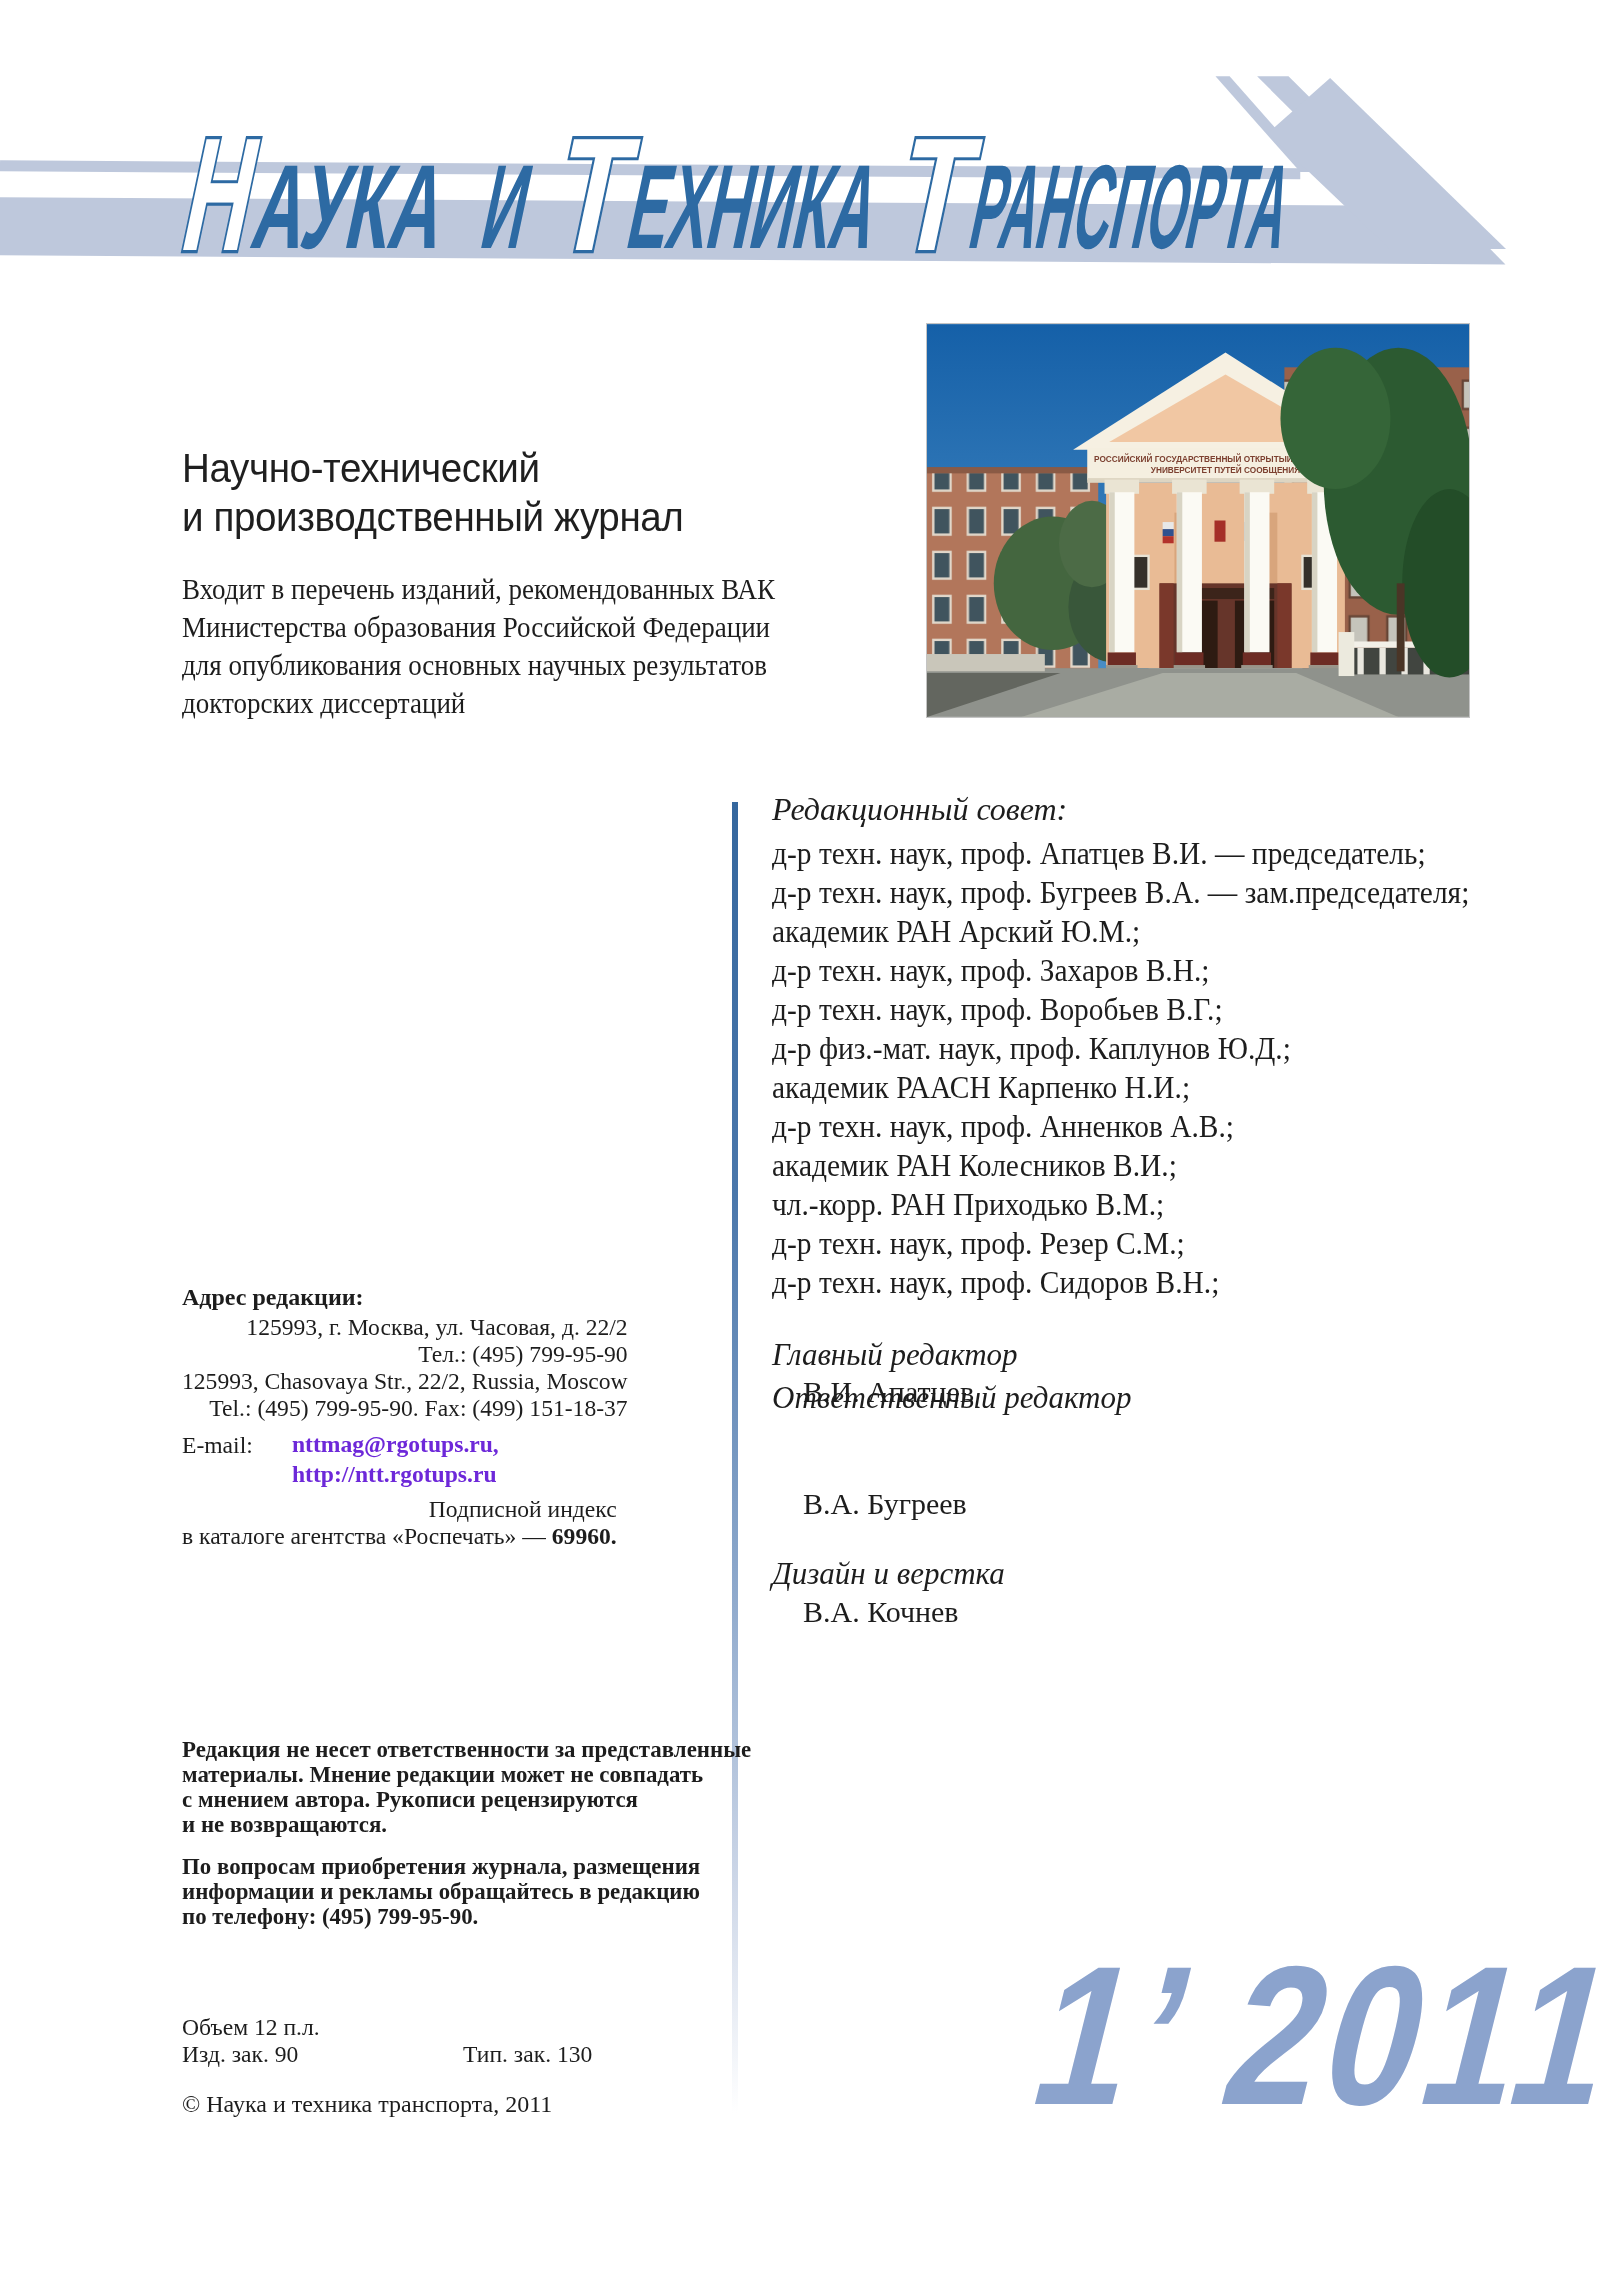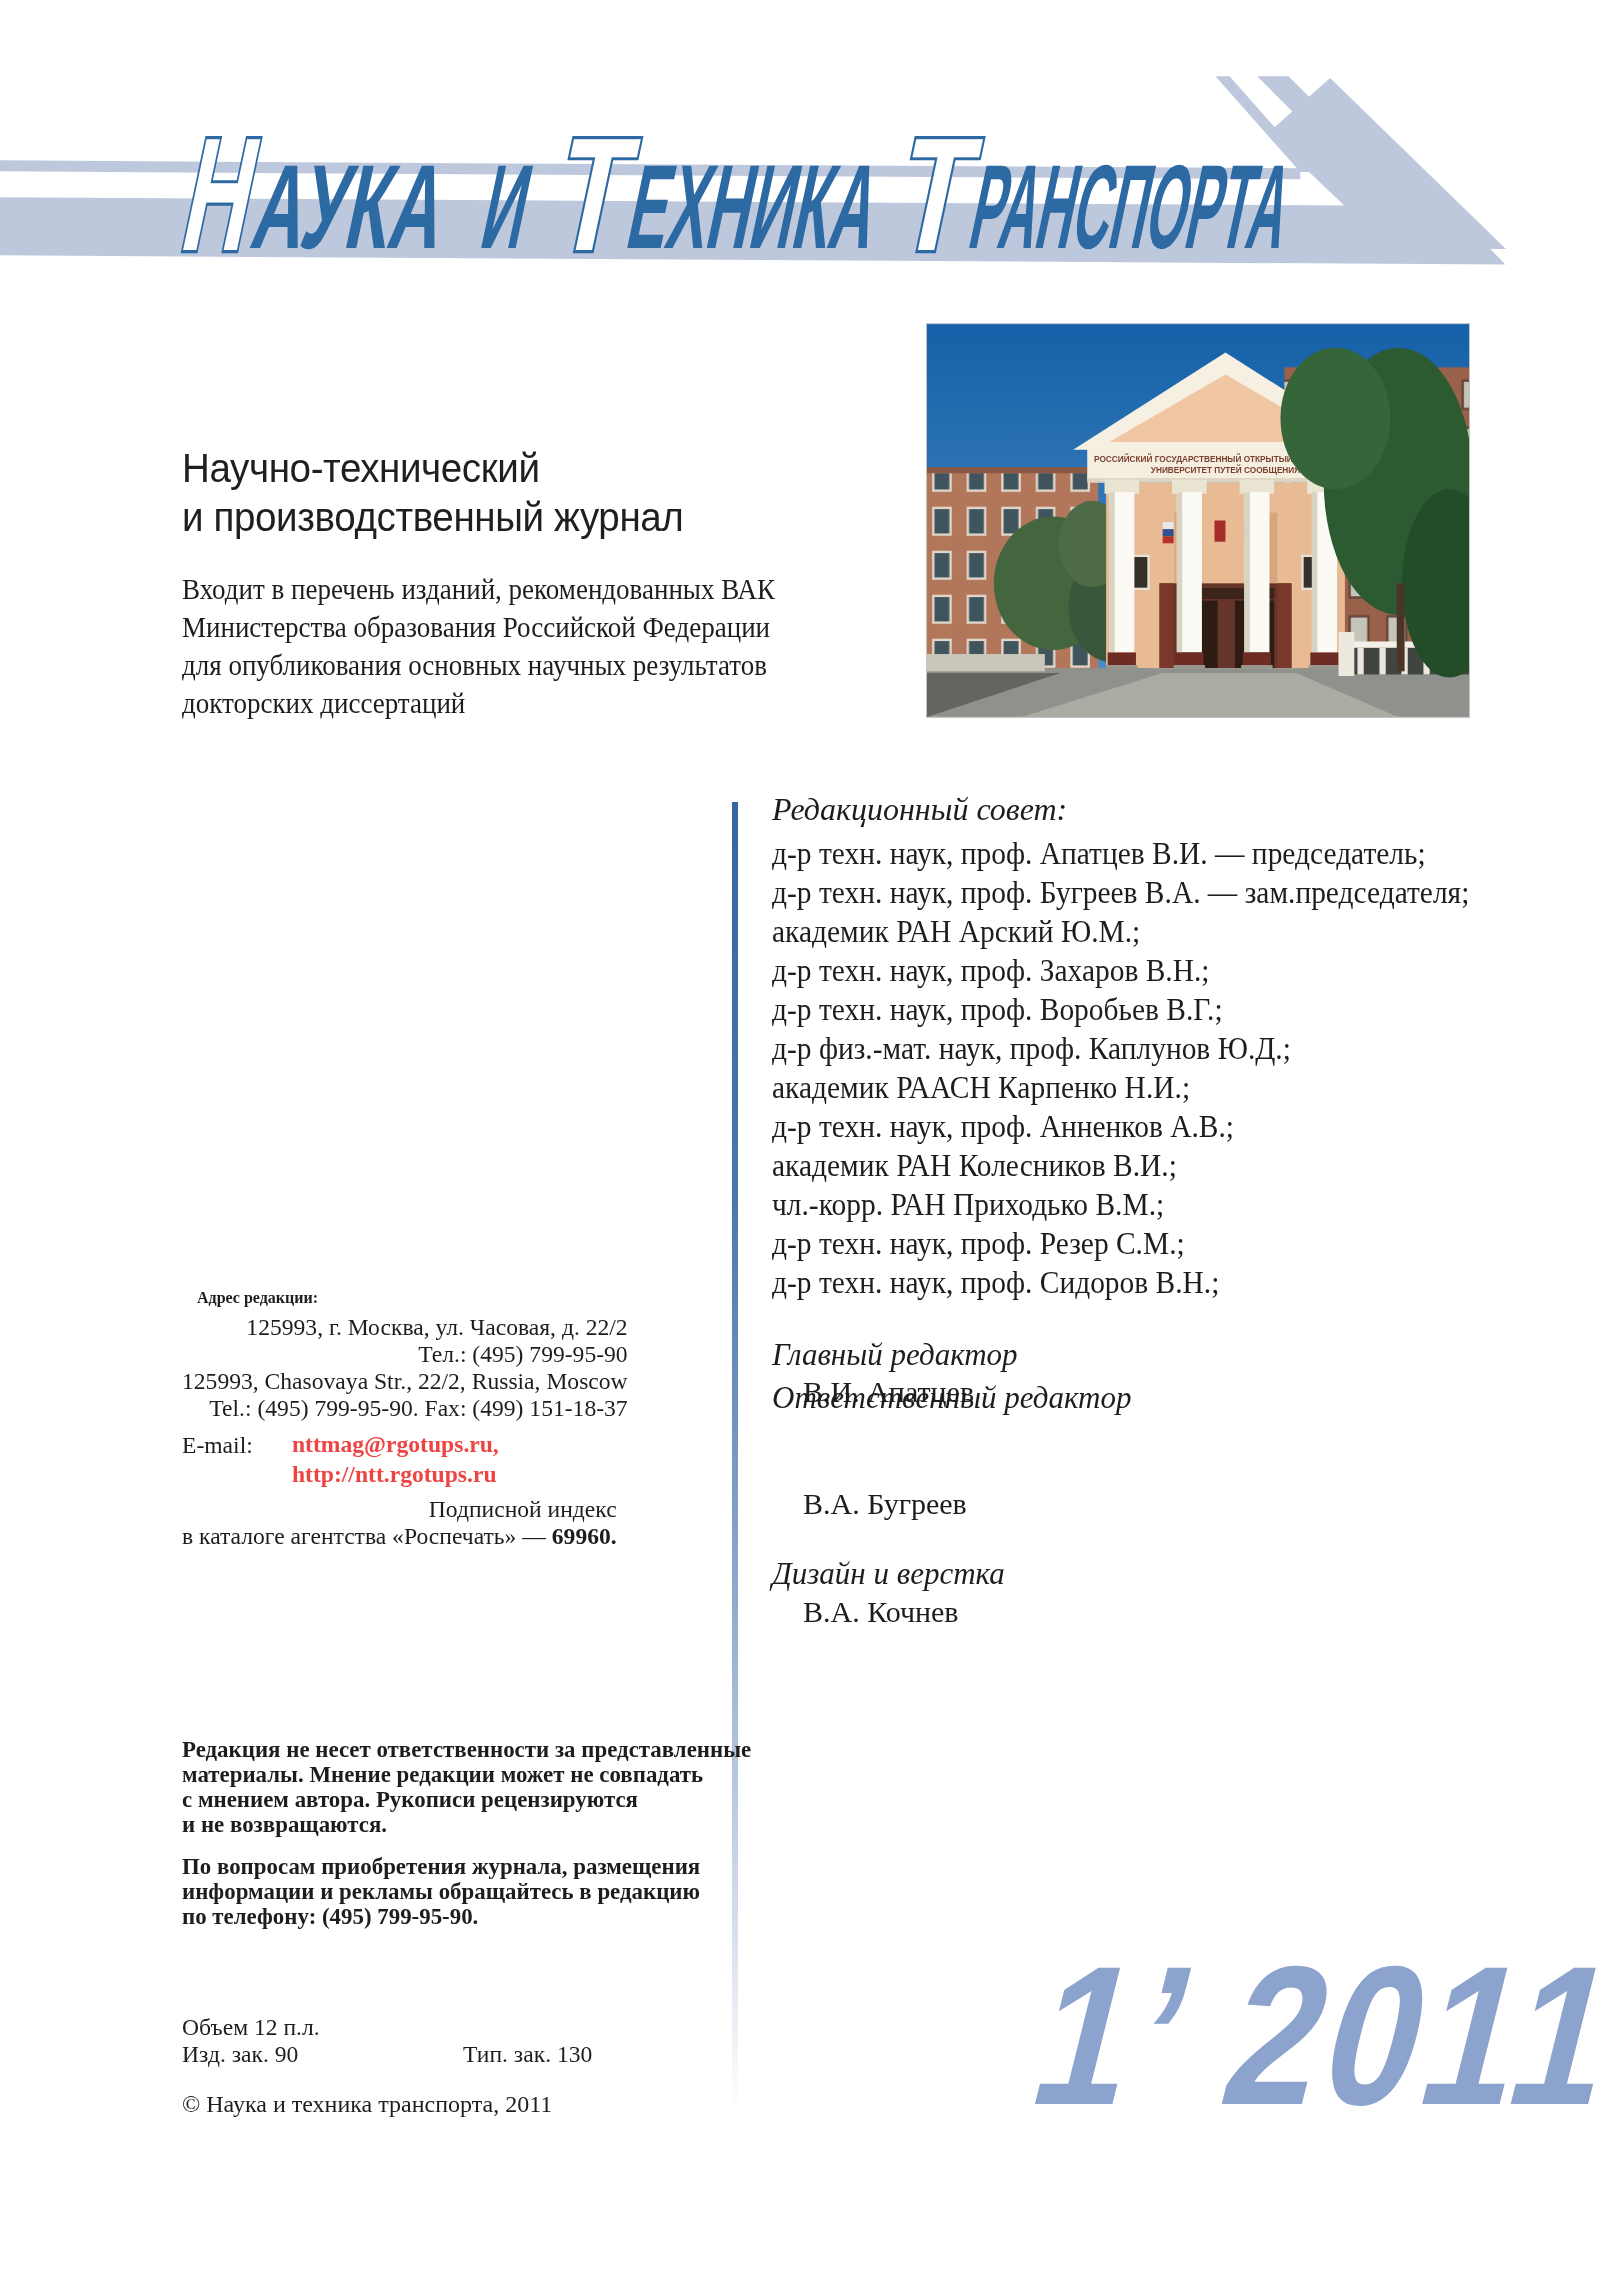--- a/index.html
+++ b/index.html
@@ -10,23 +10,23 @@
   
   .lgB{font-size:205px;fill:#ffffff;stroke:#2d6aa3;stroke-width:8;paint-order:stroke;
        font-family:"Liberation Sans",sans-serif;font-weight:bold;}
   .lgS{font-size:152px;fill:#2d6aa3;font-family:"Liberation Sans",sans-serif;font-weight:bold;}
 
   
   .type-head{font-family:"Liberation Sans",sans-serif;font-size:41px;line-height:49px;
              color:#1f1f1f;letter-spacing:-0.4px;transform:scaleX(.94);transform-origin:0 0;}
   .vak{font-size:30px;line-height:38px;transform:scaleX(.9);transform-origin:0 0;}
   .small{font-size:23.6px;line-height:27px;text-align:right;}
-  .small-b{font-size:16px;line-height:27px;font-weight:bold;margin-left:15px;}
+  .small-b{font-size:24px;line-height:27px;font-weight:bold;}
   .boldblk{font-size:23.6px;line-height:25px;font-weight:bold;transform:scaleX(.97);transform-origin:0 0;}
-  .link{color:#ef4444;font-weight:bold;font-size:23.6px;line-height:30px;}
+  .link{color:#6d28d9;font-weight:bold;font-size:23.6px;line-height:30px;}
   .copyright{font-size:24px;}
 
   
   .bar{position:absolute;left:732px;top:802px;width:5.5px;height:1311px;
        background:linear-gradient(to bottom,#35679e 0%,#4a77ab 30%,#8ea9cc 60%,#ccd6e7 82%,rgba(255,255,255,0) 100%);}
   .board-head{font-style:italic;font-size:32px;text-align:center;}
   .board{font-size:31px;line-height:39px;transform:scaleX(.95);transform-origin:0 0;}
   .role-title{font-style:italic;font-size:31px;}
   .role-name{font-size:30px;margin-left:31px;}
 

